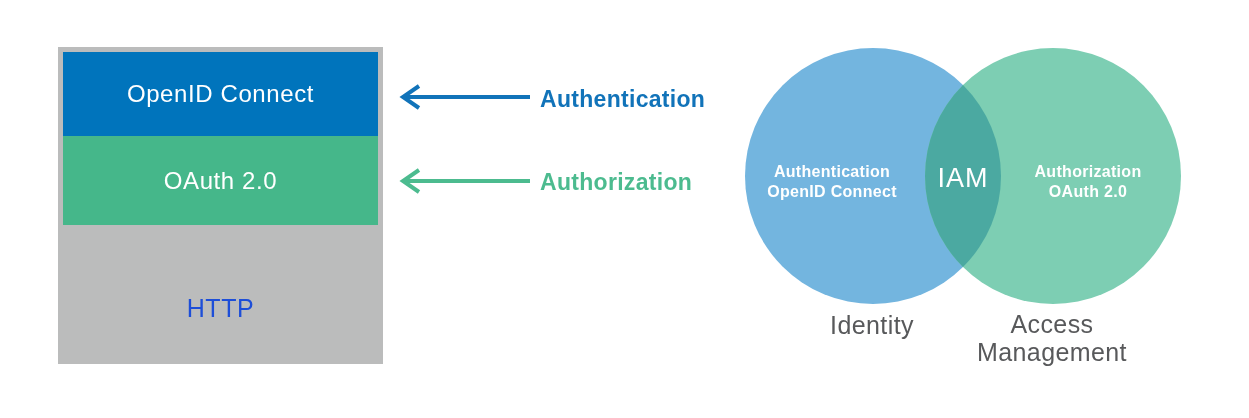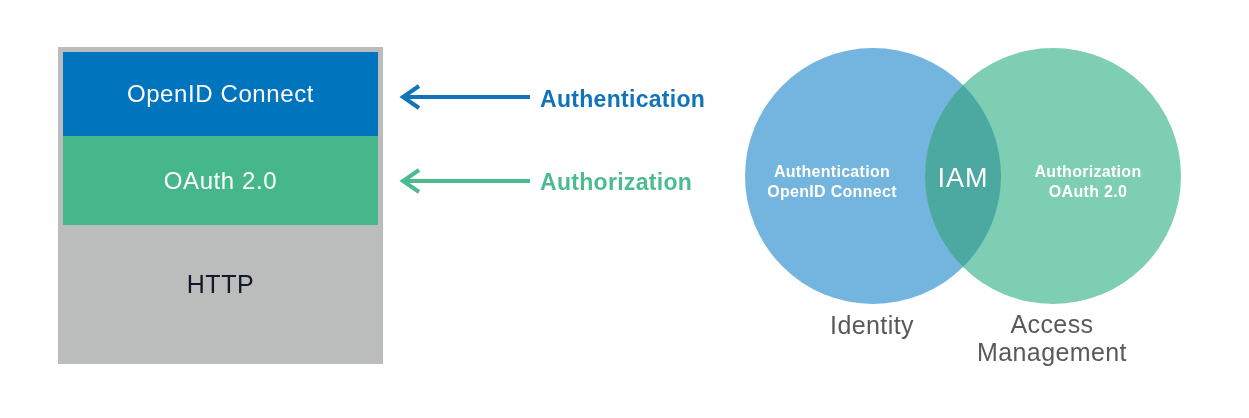--- a/index.html
+++ b/index.html
@@ -10,21 +10,21 @@
 
   
   .stack {
     position:absolute; left:58px; top:47px; width:325px; height:317px;
     box-sizing:border-box; padding:5px 5px 0 5px;
   }
   .layer { width:100%; display:flex; align-items:center; justify-content:center; }
   .layer span { letter-spacing:0.6px; }
   .layer-top    { height:84px;  font-size:24px; color:#ffffff; }
   .layer-middle { height:89px;  font-size:24px; color:#ffffff; }
-  .layer-bottom { height:119px; font-size:25px; color:#0f172a; }
+  .layer-bottom { height:119px; font-size:25px; color:#1d4ed8;margin-top:24px; }
 
   
   .arrow { position:absolute; left:396px; width:140px; height:28px; }
   .arrow-auth  { top:83px; }
   .arrow-authz { top:167px; }
   .arrow-label {
     position:absolute; left:540px; height:28px; line-height:28px;
     font-size:23px; font-weight:bold; letter-spacing:0.3px; white-space:nowrap;
   }
   .arrow-label-auth  { top:85px; }

